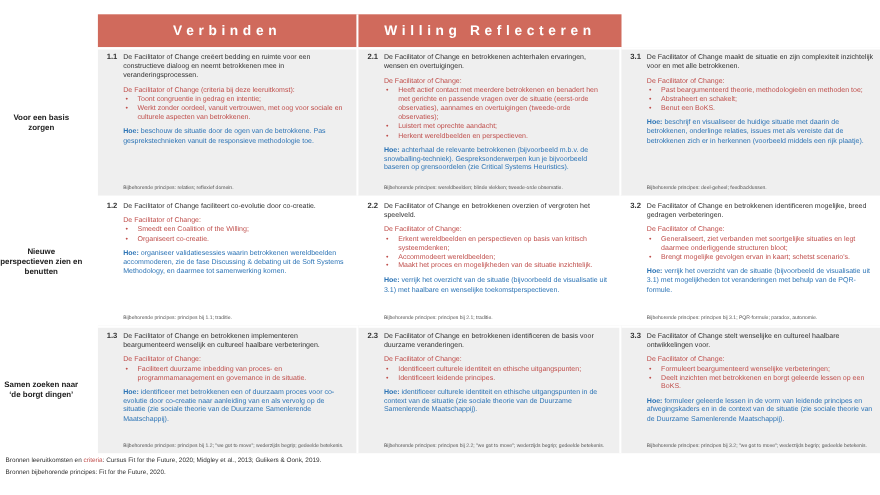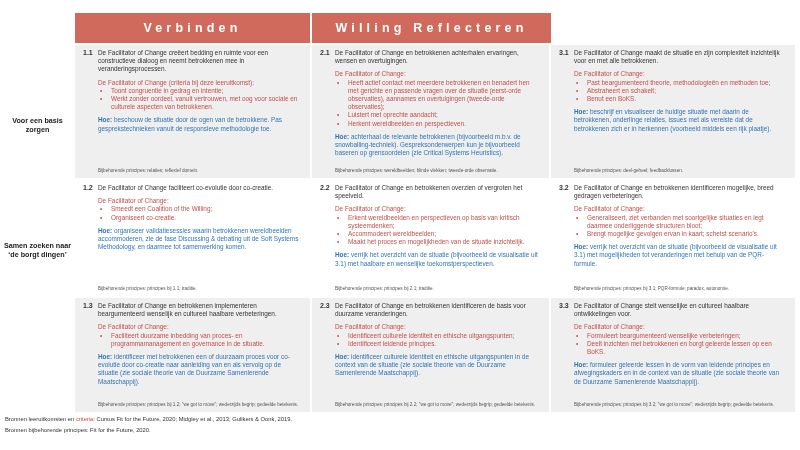--- a/index.html
+++ b/index.html
@@ -1,47 +1,48 @@
 <!DOCTYPE html>
 <html><head>
 <meta charset="utf-8">
 <style>
   html, body { margin:0; padding:0; }
   body { width:800px; height:450px; background:#ffffff; font-family:"Liberation Sans", sans-serif; position:relative; overflow:hidden; }
-  .grid { position:absolute; left:75px; top:13px; width:604px; display:grid; grid-template-columns:237px 239px 246px; column-gap:0; }
+  .grid { position:absolute; left:89px; top:13px; width:604px; display:grid; grid-template-columns:237px 239px 246px; column-gap:0; }
   .hdr { height:30px; background:#d06a5c; color:#fff; font-weight:bold; font-size:12.5px; letter-spacing:4.2px; display:flex; align-items:center; justify-content:center; border-right:2px solid #fff; box-sizing:border-box; }
   .hdr:last-child { border-right:none; }
   .cell { box-sizing:border-box; padding:4px 8px 3px 8px; border-right:2px solid #fff; border-top:2px solid #fff; font-size:6.4px; line-height:8.2px; color:#333; position:relative; }
   .row-g .cell { background:#efefef; }
   .row-w .cell { background:#ffffff; }
   .r1 .cell { height:135px; }
   .r2 .cell { height:118px; }
   .r3 .cell { height:116px; }
   .head-line { display:flex; }
   .num { font-weight:bold; width:15px; flex:none; color:#333; font-size:7px; }
   .lead { flex:1; }
   .crit { color:#c0504d; margin:5px 0 0 15px; }
   .crit ul { margin:0; padding:0; list-style:none; }
   .crit li { position:relative; padding-left:13px; }
   .crit li::before { content:"•"; position:absolute; left:2px; }
   .hoe { color:#2e75b6; margin:5px 0 0 15px; }
   .hoe b { font-weight:bold; }
   .princ { position:absolute; left:23px; right:8px; bottom:4px; font-size:4.6px; line-height:6px; color:#555; }
-  .rowlabels { position:absolute; left:0; top:57px; width:75px; }
+  .rowlabels { position:absolute; left:0; top:43px; width:75px; }
   .rl { display:flex; align-items:center; justify-content:center; text-align:center; font-size:7.2px; line-height:9px; color:#222; font-weight:bold; }
   .rl1 { height:135px; } .rl2 { height:118px; } .rl3 { height:116px; }
   .sources { position:absolute; left:5px; top:414px; font-size:5.8px; line-height:11px; color:#333; }
   .sources .red { color:#c0504d; }
   .rowwrap { display:contents; }
 </style>
 </head>
 <body>
 
 <div class="rowlabels">
   <div class="rl rl1">Voor een basis zorgen</div>
+  <div class="rl rl2">Nieuwe perspectieven zien en benutten</div>
   <div class="rl rl3">Samen zoeken naar ‘de borgt dingen’</div>
 </div>
 
 <div class="grid">
   <div class="hdr">Verbinden</div>
   <div class="hdr">Willing Reflecteren</div>
 </div>
 
 <div class="grid" id="body-grid" style="top:43px;">
     <div class="rowwrap row-g r1"><div class="cell">

